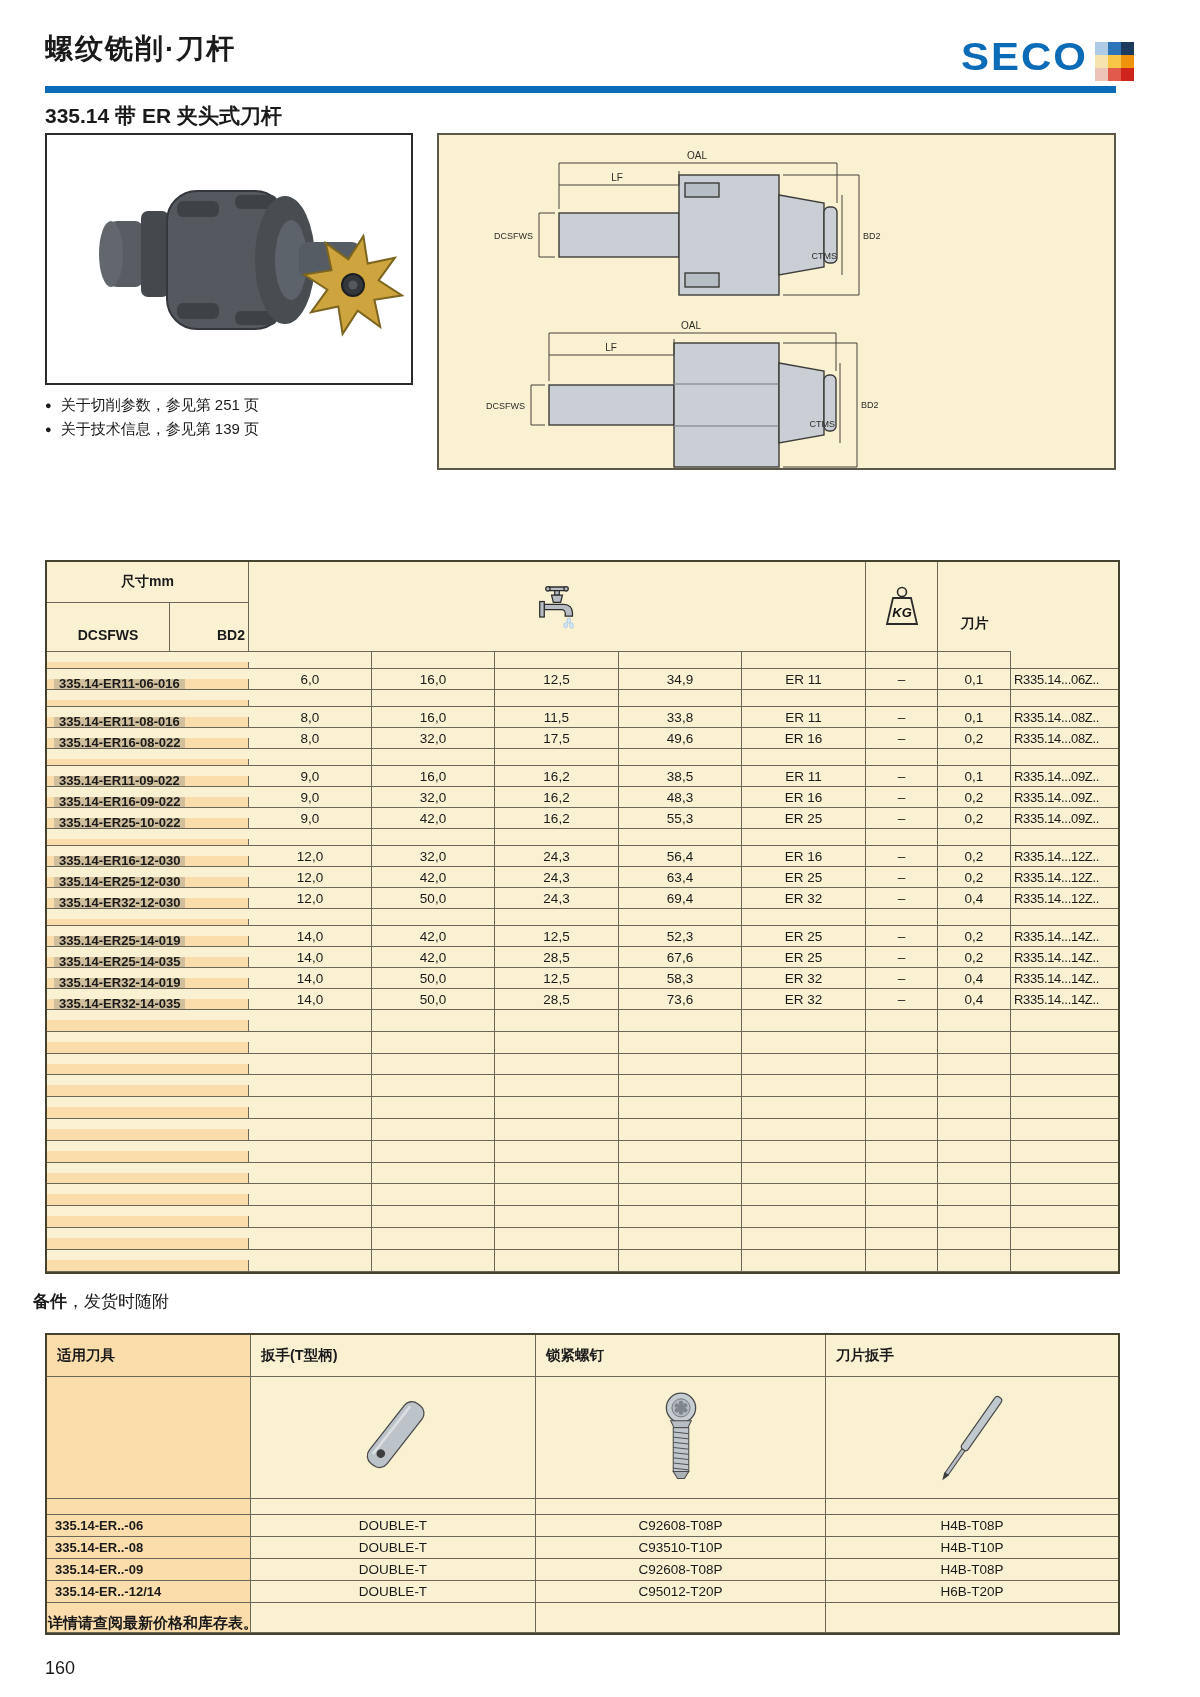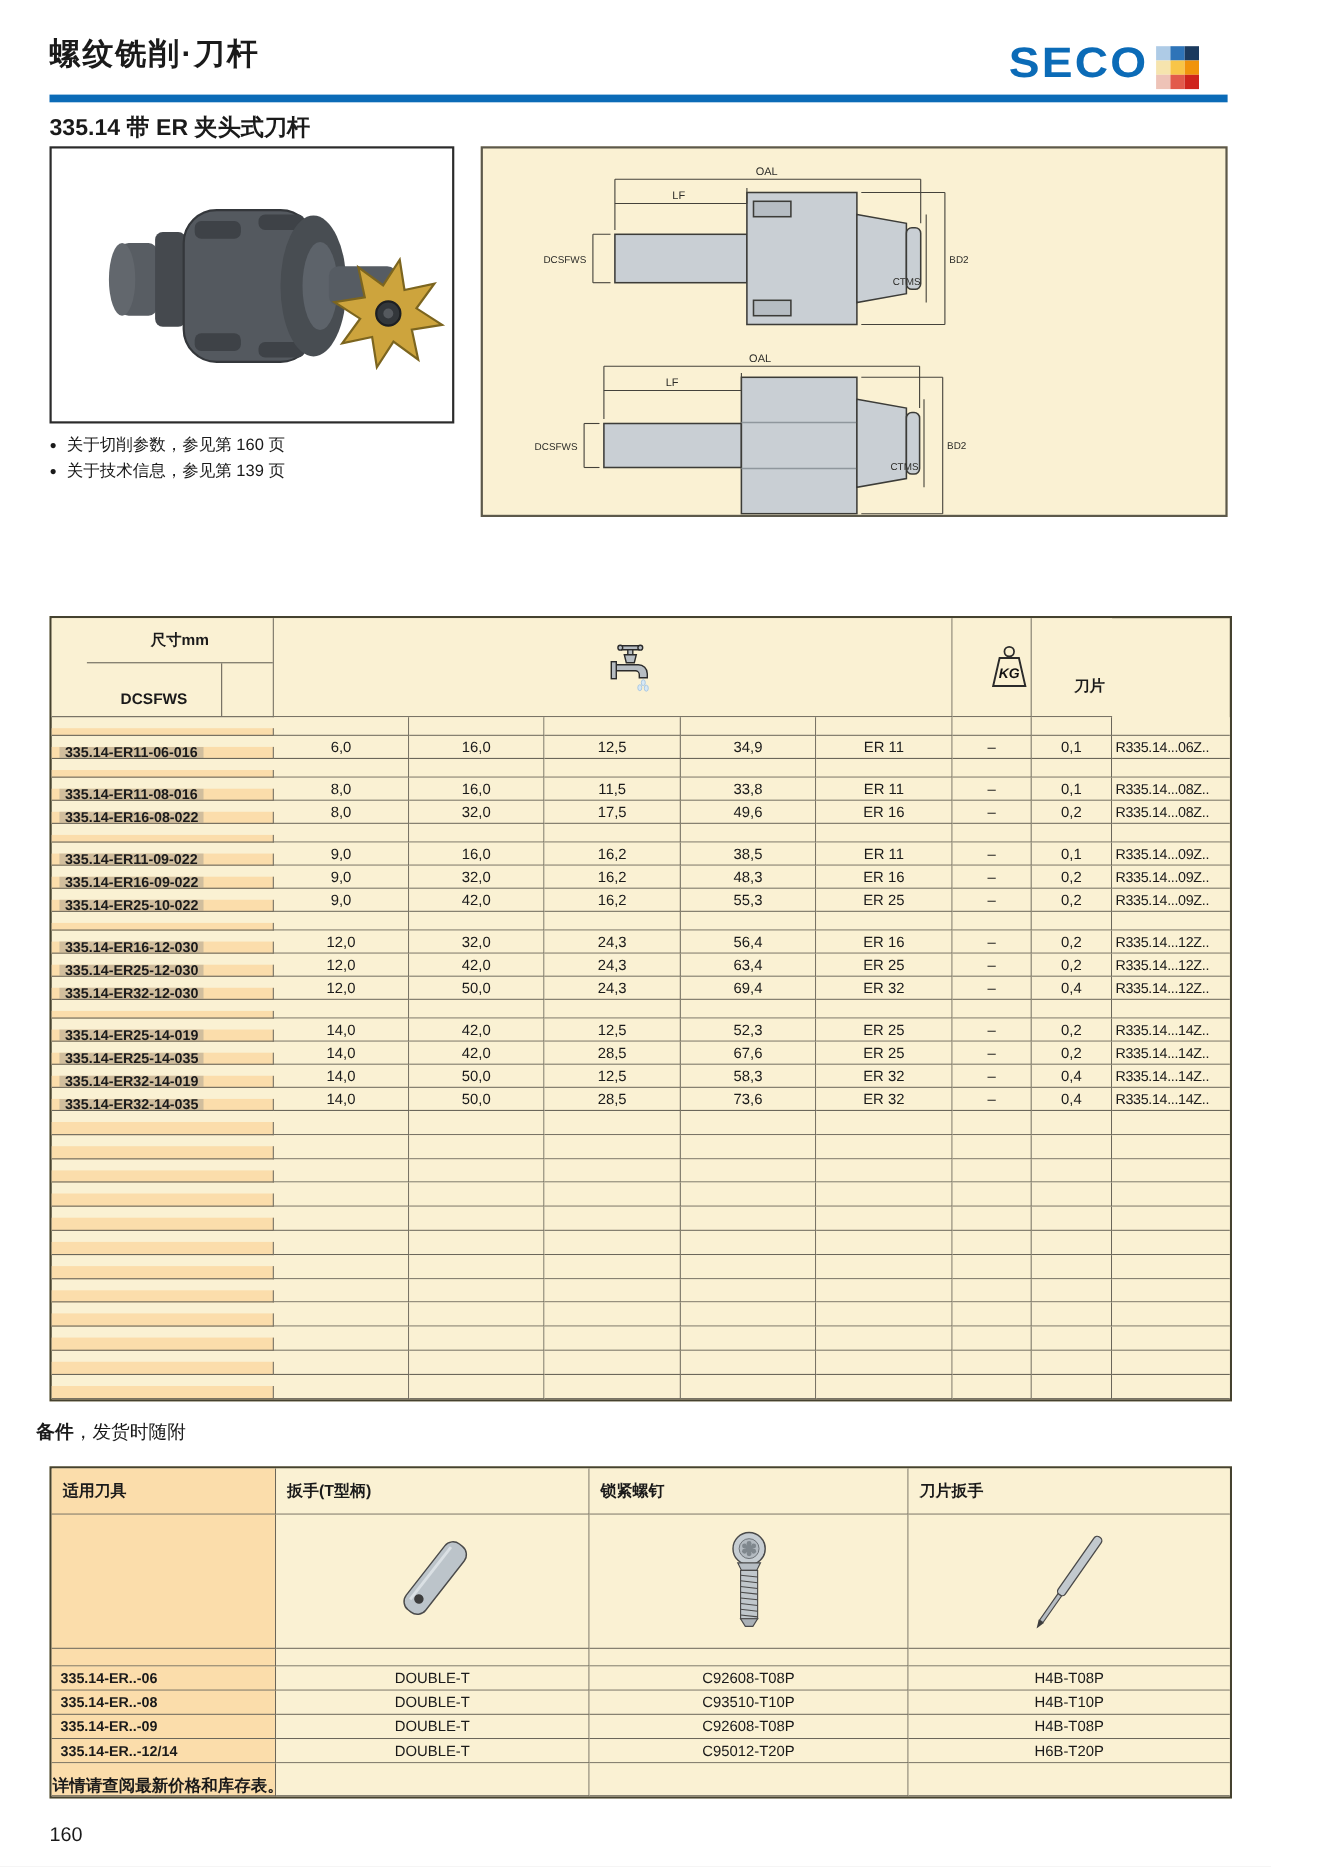--- a/index.html
+++ b/index.html
@@ -1,42 +1,42 @@
 <!DOCTYPE html>
 <html><head>
 <meta charset="utf-8">
 <style>
   html,body{margin:0;padding:0;background:#e8e8e8;}
   .page{position:relative;width:1200px;height:1697px;background:#ffffff;margin:0 auto;
         font-family:"Liberation Sans","DejaVu Sans",sans-serif;color:#1a1a1a;overflow:hidden;}
 
   
   .doc-title{position:absolute;left:45px;top:30px;font-size:28px;font-weight:bold;letter-spacing:2px;}
-  .logo{position:absolute;top:40px;left:917px;display:flex;align-items:flex-start;}
+  .logo{position:absolute;top:40px;left:961px;display:flex;align-items:flex-start;}
   .logo-text{font-size:42px;font-weight:800;color:#0b6bb7;letter-spacing:2px;line-height:38px;
              transform:scaleY(.92);transform-origin:top;}
   .logo-grid{display:grid;grid-template-columns:repeat(3,13px);grid-auto-rows:13px;margin-left:7px;margin-top:2px;}
   .blue-rule{position:absolute;left:45px;top:86px;width:1071px;height:7px;background:#0b6bb7;}
   .section-title{position:absolute;left:45px;top:102px;font-size:21px;font-weight:bold;}
 
   
   .photo-box{position:absolute;left:45px;top:133px;width:368px;height:252px;background:#fff;
              border:2px solid #2b2b2b;box-sizing:border-box;}
   .draw-box{position:absolute;left:437px;top:133px;width:679px;height:337px;background:#faf1d3;
             border:2px solid #5c594b;box-sizing:border-box;}
   .notes{position:absolute;left:45px;top:393px;font-size:15px;line-height:24px;}
   .note-line{display:flex;align-items:center;}
   .bullet{font-size:11px;margin-right:9px;}
 
   
   :root{--bdr:#6b675a;--cream:#faf1d3;--peach:#fbddab;}
   .main-table{position:absolute;left:45px;top:560px;width:1071px;border:2.5px solid #45422f;
               box-sizing:content-box;background:var(--cream);}
   .mt-header{display:grid;grid-template-columns:202px 617px 72px 73px 1fr;height:90px;}
-  .hcell{border-right:1px solid var(--bdr);border-bottom:1px solid var(--bdr);box-sizing:border-box;padding-left:32px;}
+  .hcell{border-right:1px solid var(--bdr);border-bottom:1px solid var(--bdr);box-sizing:border-box;}
   .h-model{background:var(--peach);position:relative;}
   .h-model span{position:absolute;left:8px;bottom:7px;font-weight:bold;font-size:14px;}
   .h-dims{display:flex;flex-direction:column;background:var(--cream);}
   .h-dims-band{height:40px;border-bottom:1px solid var(--bdr);display:flex;align-items:center;
                justify-content:center;font-weight:bold;font-size:14px;}
   .h-dims-cols{flex:1;display:grid;grid-template-columns:123px 123px 124px 123px 1fr;}
   .h-dim{border-right:1px solid var(--bdr);display:flex;align-items:flex-end;justify-content:center;
          padding-bottom:8px;font-weight:bold;font-size:14px;box-sizing:border-box;}
   .h-dim:last-child{border-right:none;}
   .h-icon{display:flex;align-items:center;justify-content:center;background:var(--cream);}
@@ -116,21 +116,21 @@
       <rect x="252" y="107" width="62" height="36" rx="9" fill="#565c63"></rect>
       <polygon fill="#cda43d" stroke="#7c651f" stroke-width="2" points="370.9,160.4 343.4,164.7 349.2,191.9 326.7,175.6 311.6,198.9 307.3,171.4 280.1,177.2 296.4,154.7 273.1,139.6 300.6,135.3 294.8,108.1 317.3,124.4 332.4,101.1 336.7,128.6 363.9,122.8 347.6,145.3" transform="translate(-16,0)"></polygon>
       <circle cx="306" cy="150" r="11" fill="#33373b" stroke="#1d1f22" stroke-width="2"></circle>
       <circle cx="306" cy="150" r="4.5" fill="#55595e"></circle>
     </svg>
   </div>
 
   <div class="notes">
     <div class="note-line">
       <span class="bullet">●</span>
-      <span>关于切削参数，参见第 160 页</span>
+      <span>关于切削参数，参见第 251 页</span>
     </div>
     <div class="note-line">
       <span class="bullet">●</span>
       <span>关于技术信息，参见第 139 页</span>
     </div>
   </div>
 
   <div class="draw-box">
     <svg width="675" height="333" viewBox="0 0 675 333" font-family="Liberation Sans, DejaVu Sans, sans-serif">
       <g stroke="#3c3c38" stroke-width="1.4" fill="#c9cfd4">

